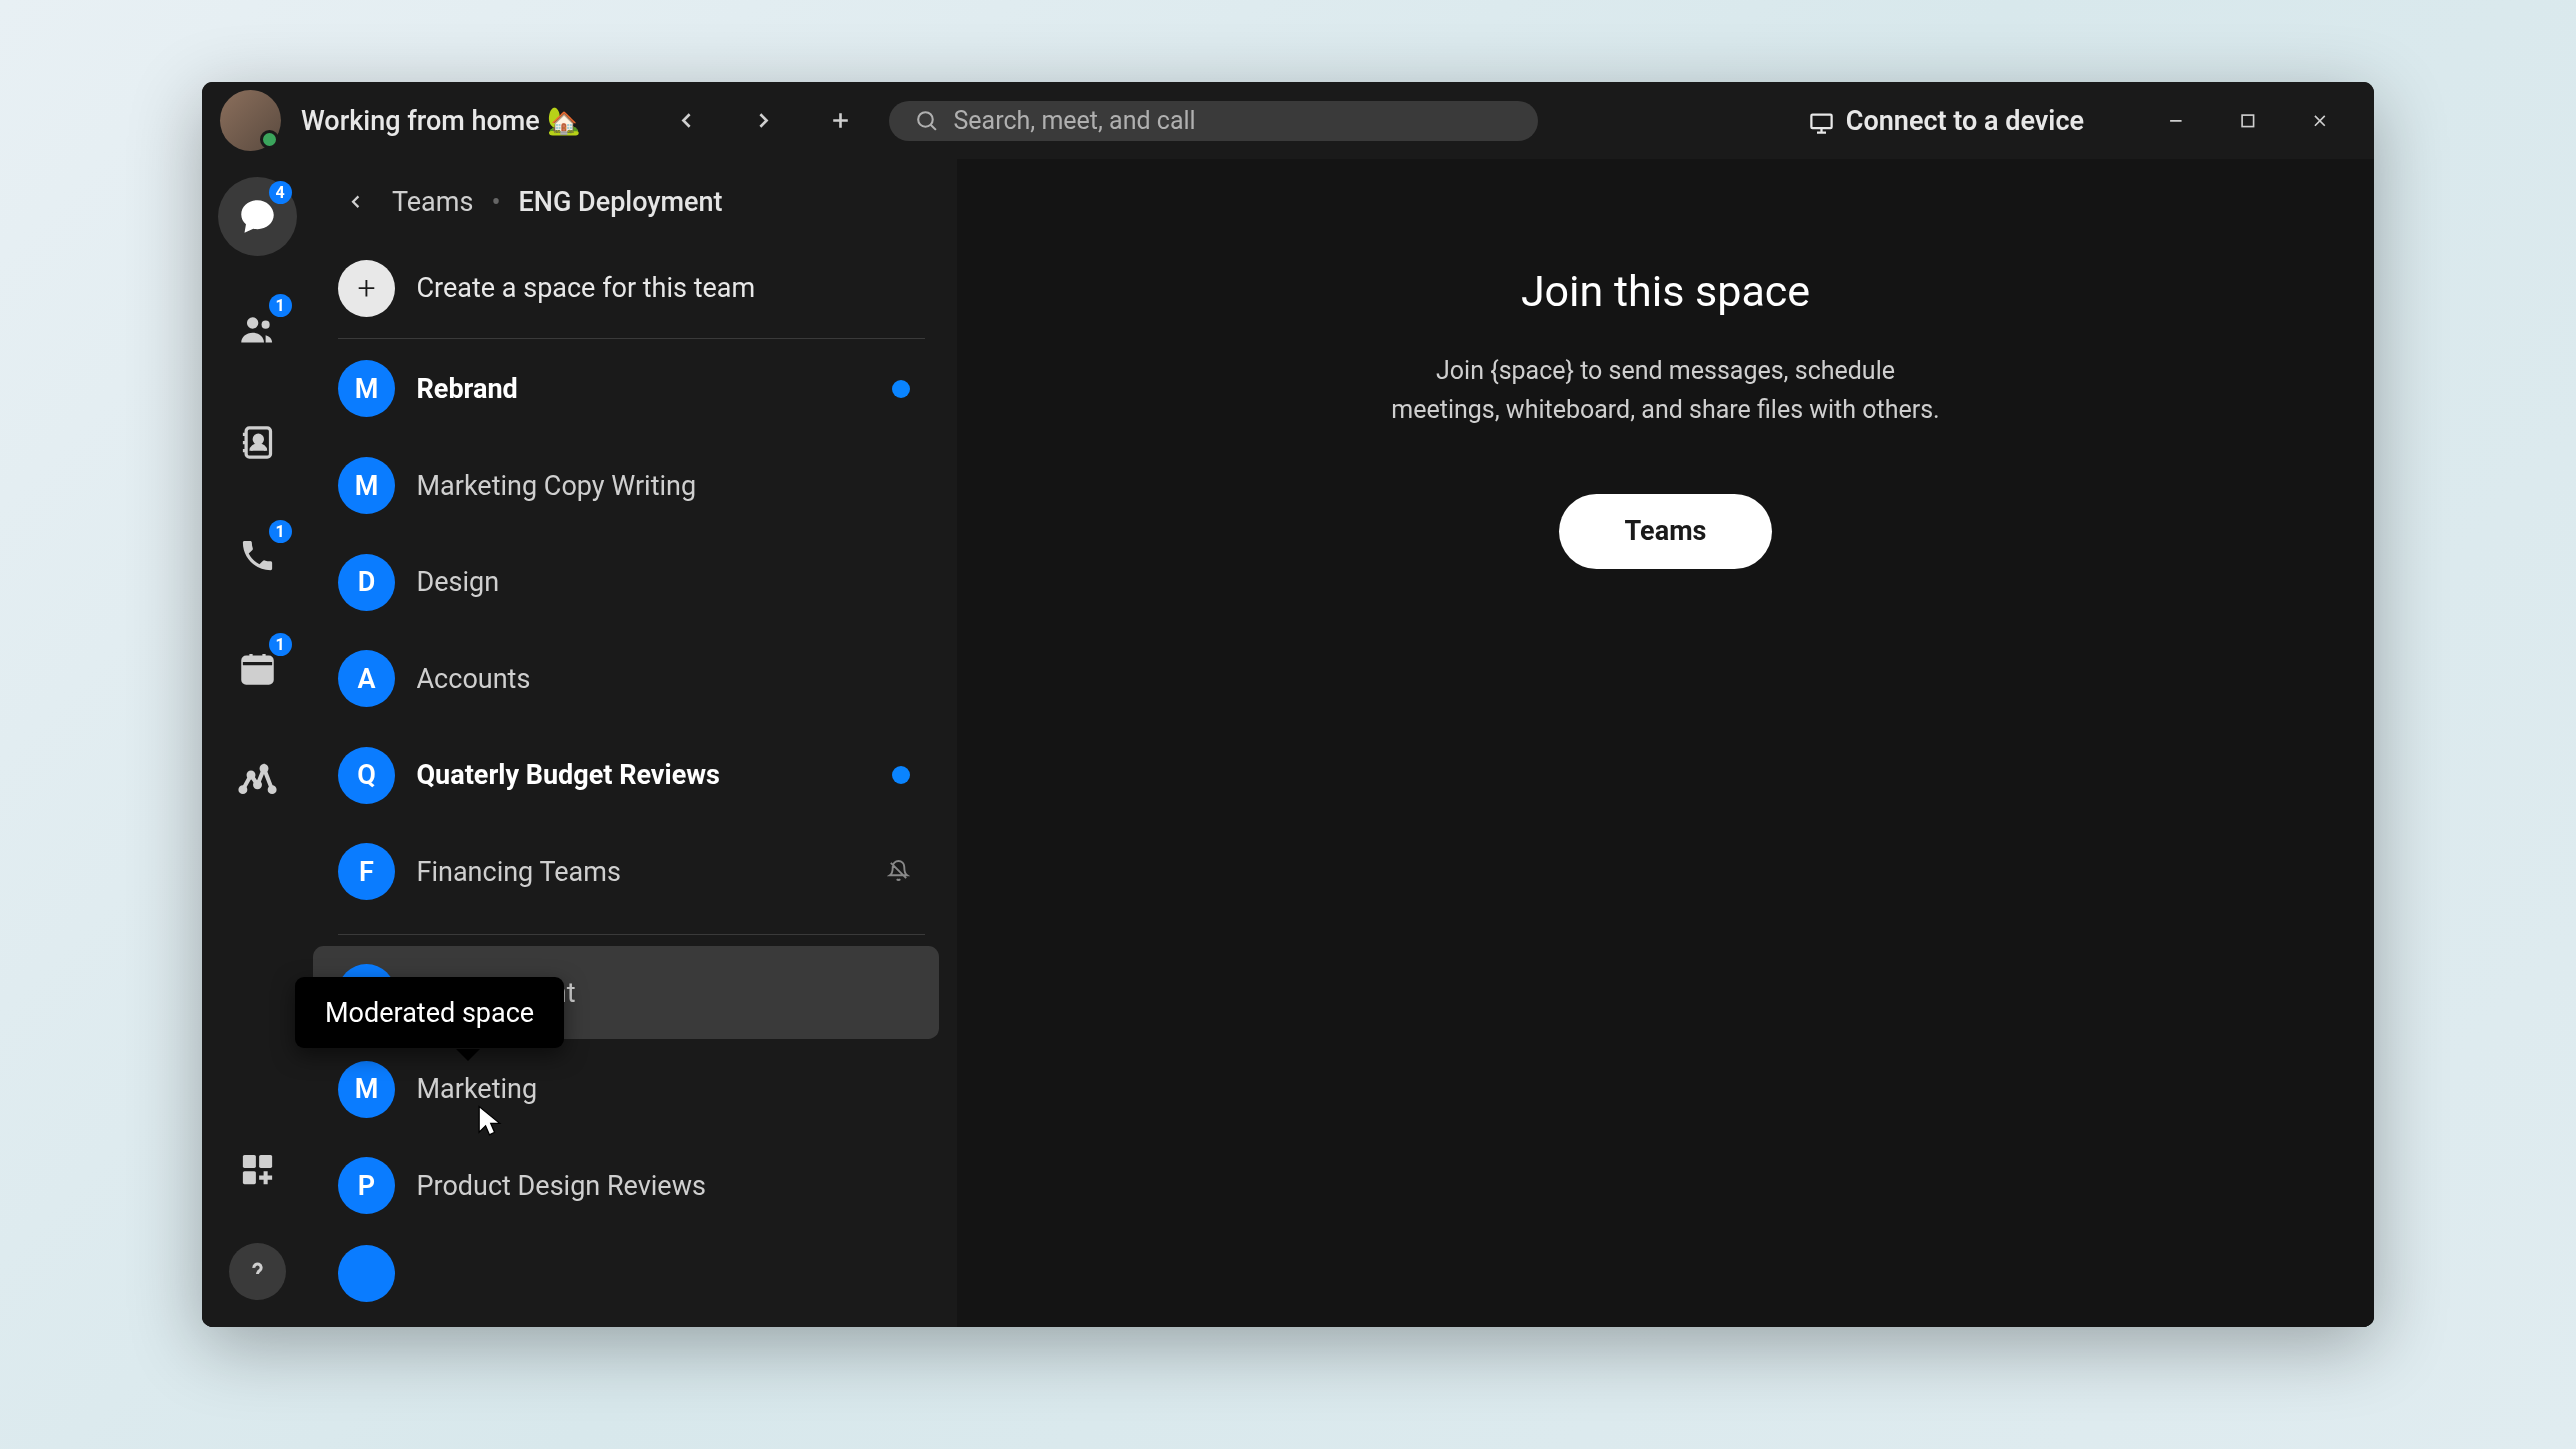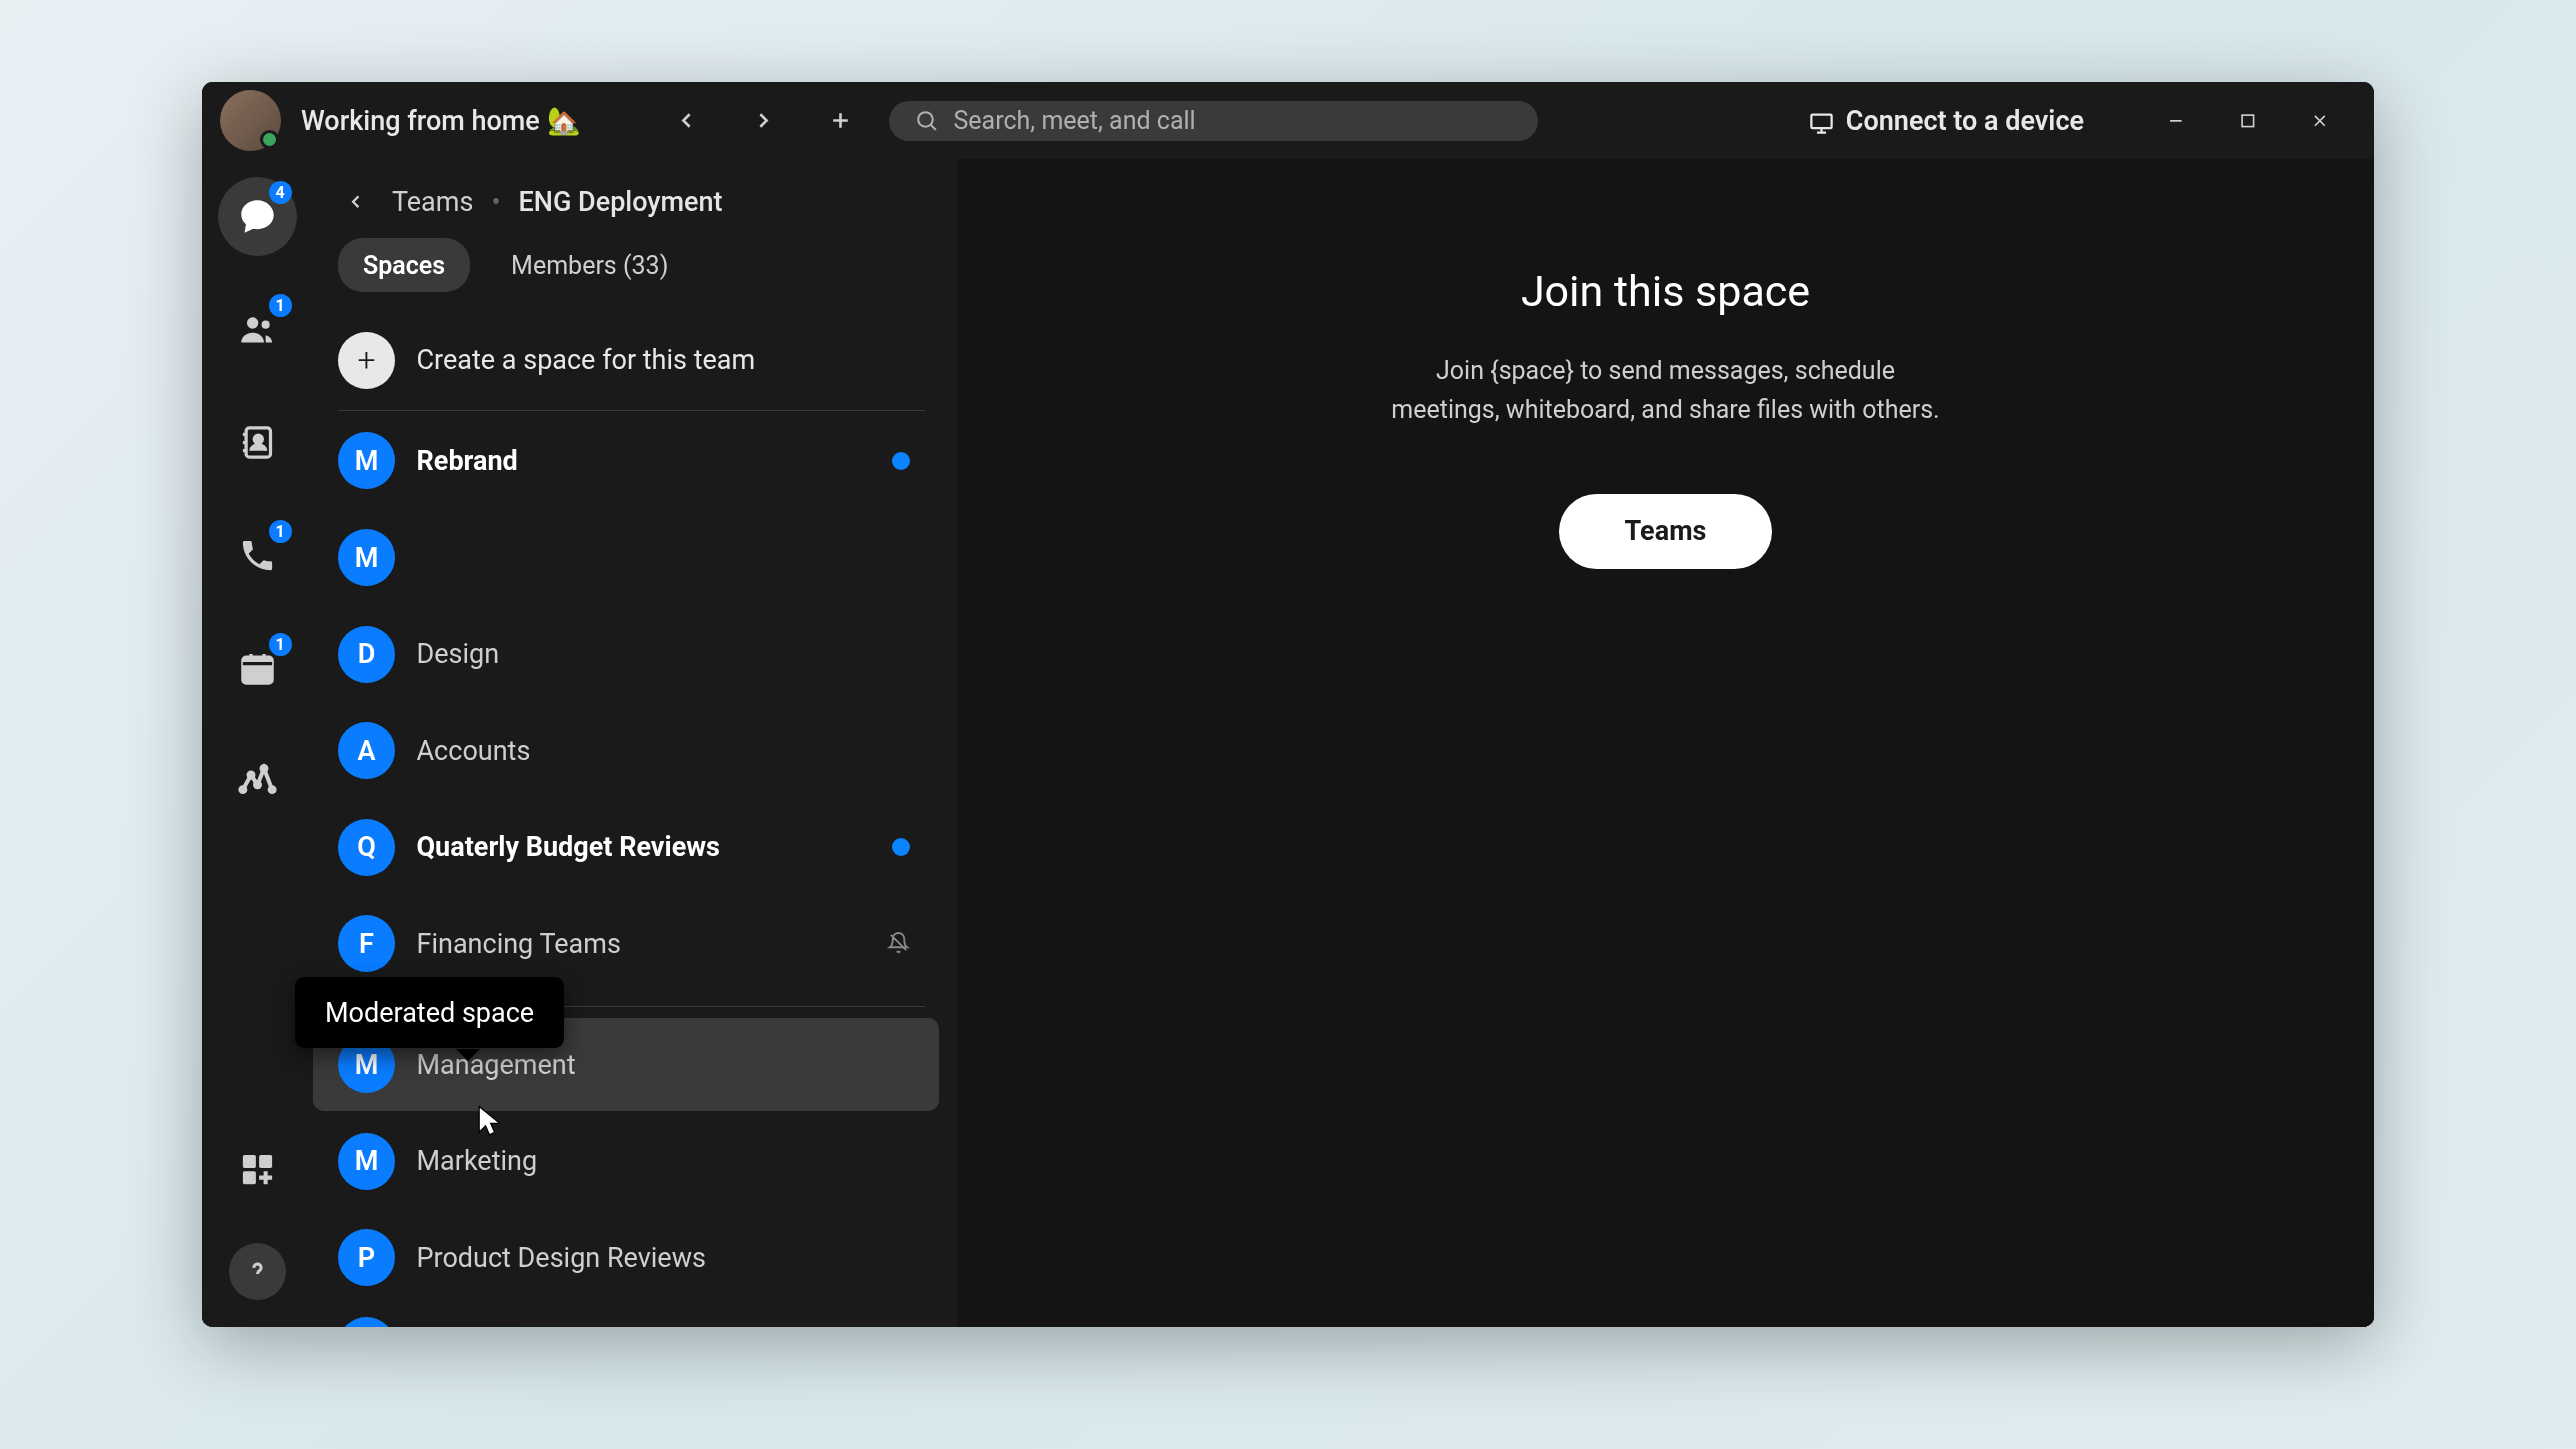--- a/index.html
+++ b/index.html
@@ -192,39 +192,36 @@
       <div class="crumb">
         <div class="crumb-back">
           <svg viewBox="0 0 24 24" fill="none" stroke="currentColor" stroke-width="2.5">
               <path d="M15 18l-6-6 6-6"></path>
             </svg>
         </div>
         <span class="crumb-text">Teams</span>
         <span class="crumb-sep">•</span>
         <span class="crumb-current">ENG Deployment</span>
       </div>
-      <div class="tabs">
-        <div class="tab active">Spaces</div>
-        <div class="tab">Members (33)</div>
-      </div>
       <div class="list-wrap">
         <div class="list">
           <div class="create-row">
             <div class="create-icon">+</div>
             <div class="create-text">Create a space for this team</div>
           </div>
           <div class="divider"></div>
           <div id="spaces-container">
               <div class="space-row">
                 <div class="space-avatar">M</div>
                 <div class="space-name bold">Rebrand</div>
                 <div class="unread-dot"></div>
               </div>
               <div class="space-row">
                 <div class="space-avatar">M</div>
+                <div class="space-name">Marketing Copy Writing</div>
               </div>
               <div class="space-row">
                 <div class="space-avatar">D</div>
                 <div class="space-name">Design</div>
               </div>
               <div class="space-row">
                 <div class="space-avatar">A</div>
                 <div class="space-name">Accounts</div>
               </div>
               <div class="space-row">

